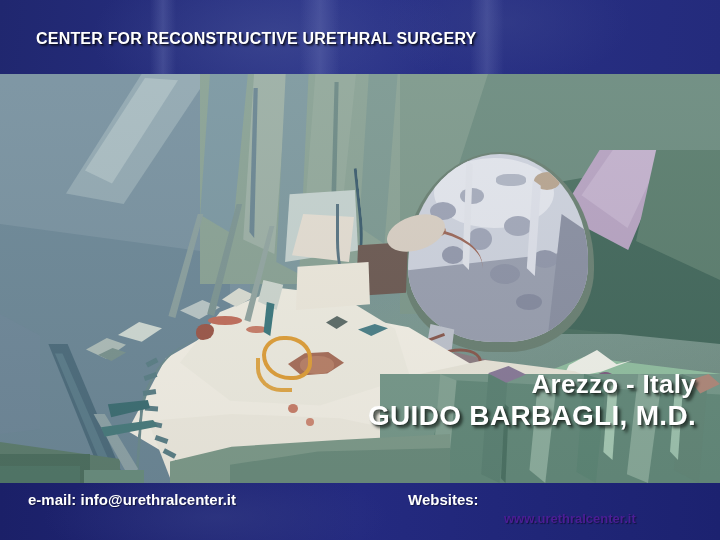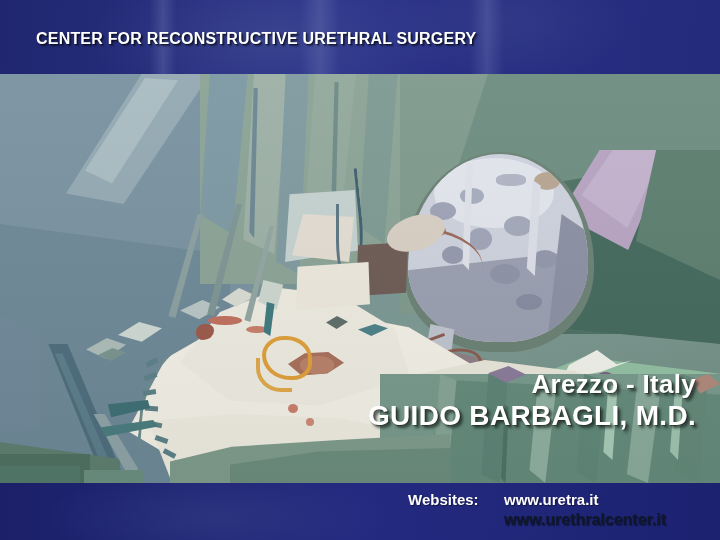--- a/index.html
+++ b/index.html
@@ -71,21 +71,21 @@
     font-size:15px;font-weight:bold;color:#fff;white-space:nowrap;
     text-shadow:1px 1px 1px rgba(0,0,0,.45);
   }
   #footer-url-1{
     position:absolute;left:504px;top:491px;
     font-size:15px;font-weight:bold;color:#fff;white-space:nowrap;
     text-shadow:1px 1px 1px rgba(0,0,0,.45);
   }
   #footer-url-2{
     position:absolute;left:504px;top:511px;
-    font-size:16px;font-weight:bold;color:#0f172a;white-space:nowrap;
+    font-size:13px;font-weight:bold;color:#4c1d95;white-space:nowrap;
     text-shadow:1px 1px 1px rgba(0,0,0,.45);
   }
 
   
   #name-block{
     position:absolute;right:24px;top:365px;
     text-align:right;
     z-index:40;
   }
   #name-line{
@@ -345,17 +345,17 @@
     <div class="hdr-sheen"></div>
     <div class="hdr-streak" style="left:150px;"></div>
     <div class="hdr-streak" style="left:300px;width:40px;"></div>
     <div class="hdr-streak" style="left:470px;width:34px;"></div>
   </div>
   <div id="header-title">CENTER FOR RECONSTRUCTIVE URETHRAL SURGERY</div>
 
   <div id="footer-bar">
     <div class="ftr-sheen"></div>
   </div>
+  <div id="footer-email">e-mail: info@urethralcenter.it</div>
   <div id="footer-websites-label">Websites:</div>
-  <div id="footer-url-1">www.uretra.it</div>
   <div id="footer-url-2">www.urethralcenter.it</div>
 
 </div>
 
 </body></html>

